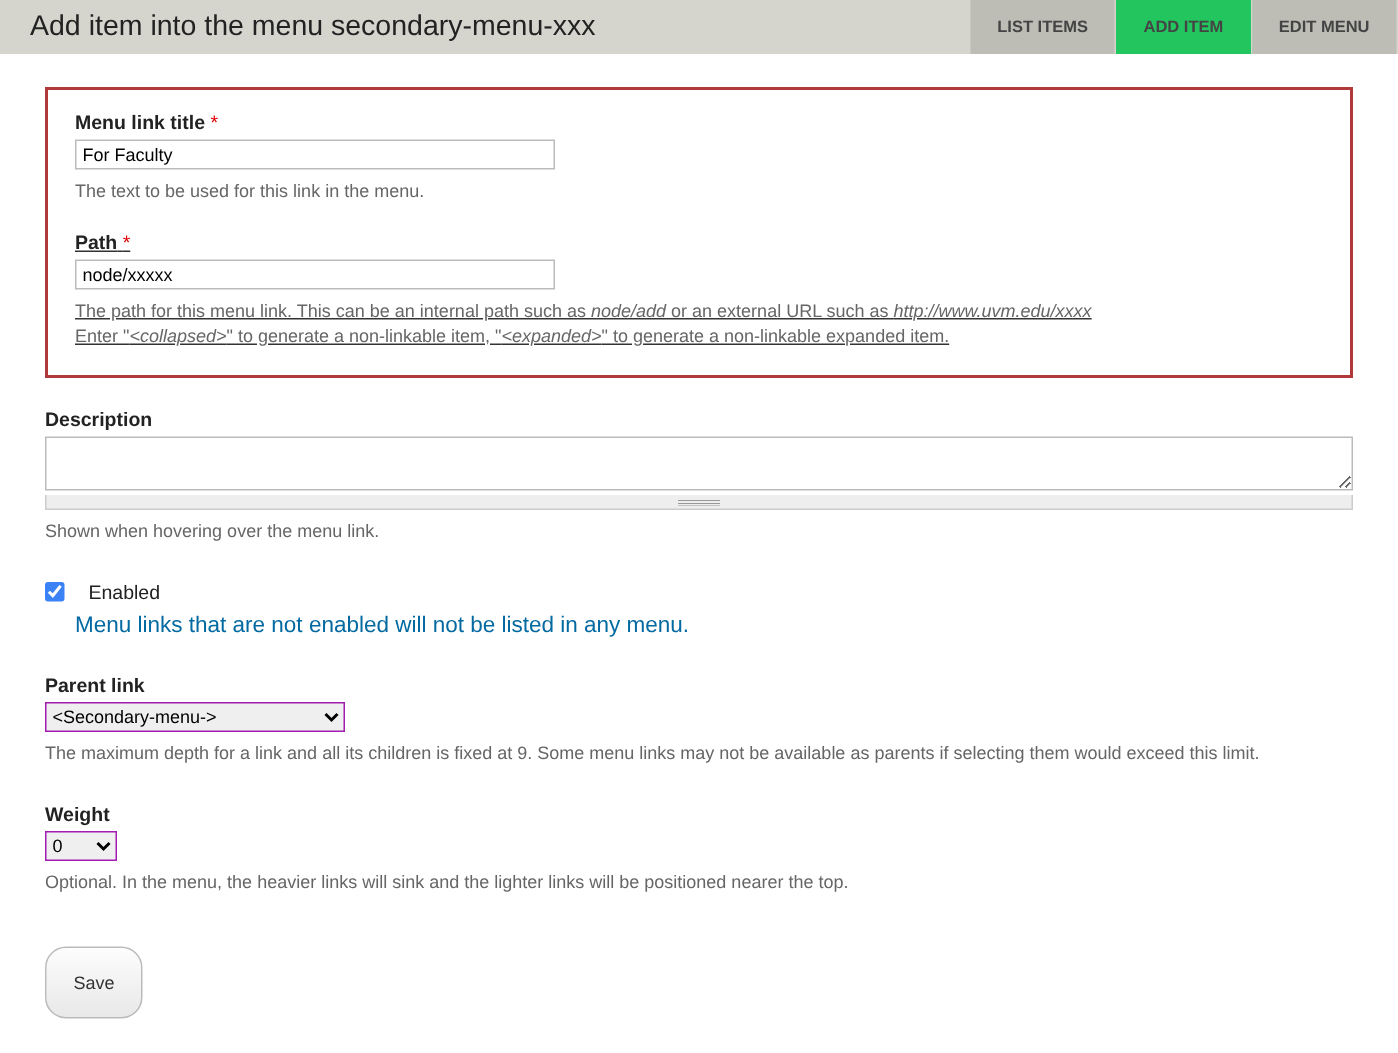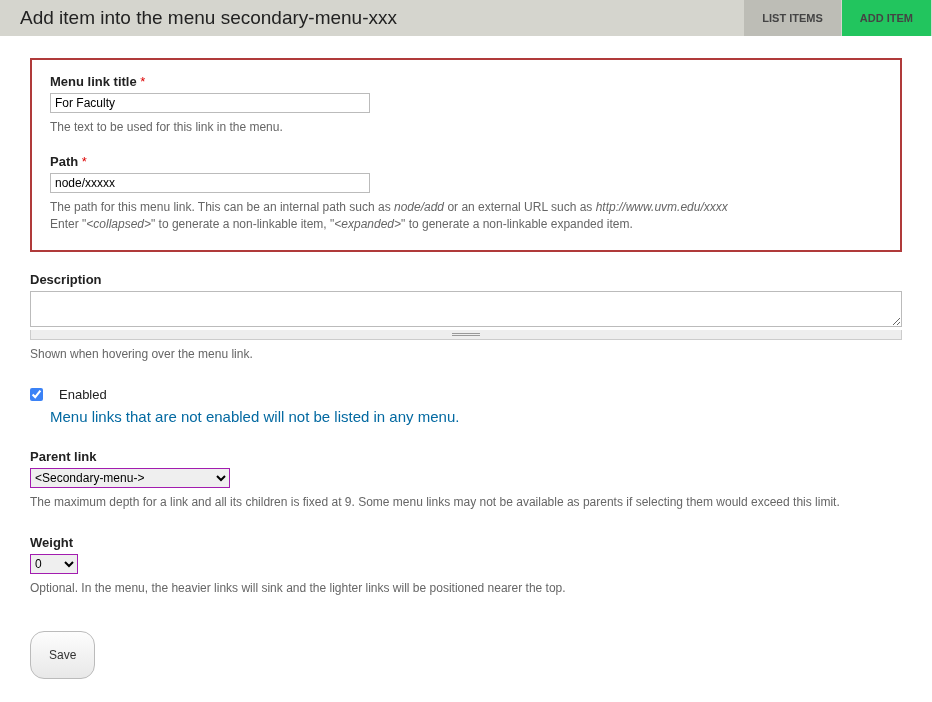--- a/index.html
+++ b/index.html
@@ -34,36 +34,37 @@
     .form-section { margin-bottom: 24px; }
   </style>
 </head>
 <body>
 
 <div class="header-bar">
   <div class="page-title">Add item into the menu secondary-menu-xxx</div>
   <div class="tabs">
     <div class="tab">LIST ITEMS</div>
     <div class="tab active">ADD ITEM</div>
+    <div class="tab">EDIT MENU</div>
   </div>
 </div>
 
 <div class="content">
 
   <div class="red-box">
     <div class="form-item">
       <label class="field-label">
         <span>Menu link title</span>
         <span class="required-mark">*</span>
       </label>
       <input type="text" class="input-title" value="For Faculty" style="">
       <div class="hint">The text to be used for this link in the menu.</div>
     </div>
 
-    <div class="form-item" style="margin-bottom:0;">
+    <div class="form-item" style="margin-bottom:0;text-decoration:underline;">
       <label class="field-label">
         <span>Path</span>
         <span class="required-mark">*</span>
       </label>
       <input type="text" class="input-path" value="node/xxxxx" style="">
       <div class="hint description">
         <span>The path for this menu link. This can be an internal path such as </span><span class="ital">node/add</span><span> or an external URL such as </span><span class="ital">http://www.uvm.edu/xxxx</span><br>
         <span>Enter "</span><span class="ital">&lt;collapsed&gt;</span><span>" to generate a non-linkable item, "</span><span class="ital">&lt;expanded&gt;</span><span>" to generate a non-linkable expanded item.</span>
       </div>
     </div>

